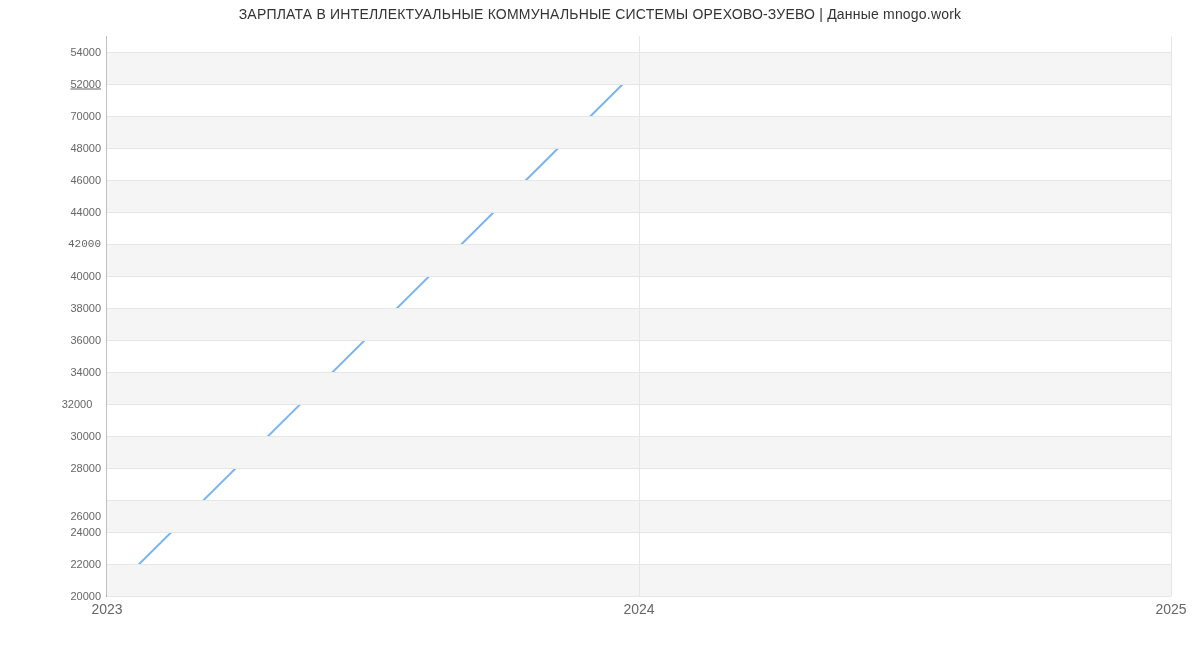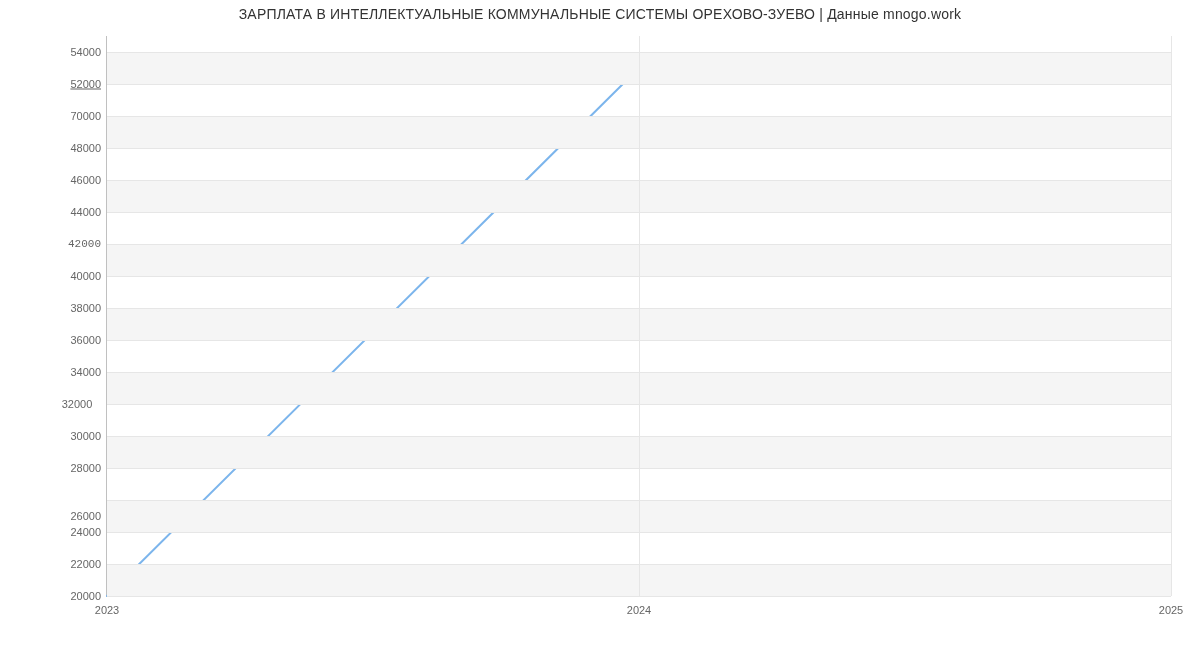--- a/index.html
+++ b/index.html
@@ -59,21 +59,21 @@
     width: 48px;
     text-align: right;
     font-size: 11px;
     color: #666666;
     transform: translateY(-50%);
     line-height: 1;
   }
   .xtick {
     position: absolute;
     bottom: -20px;
-    font-size: 11px;
+    font-size: 14px;
     color: #666666;
     transform: translateX(-50%);
     line-height: 1;
   }
   svg.series {
     position: absolute;
     left: 0;
     top: 0;
     width: 100%;
     height: 100%;

